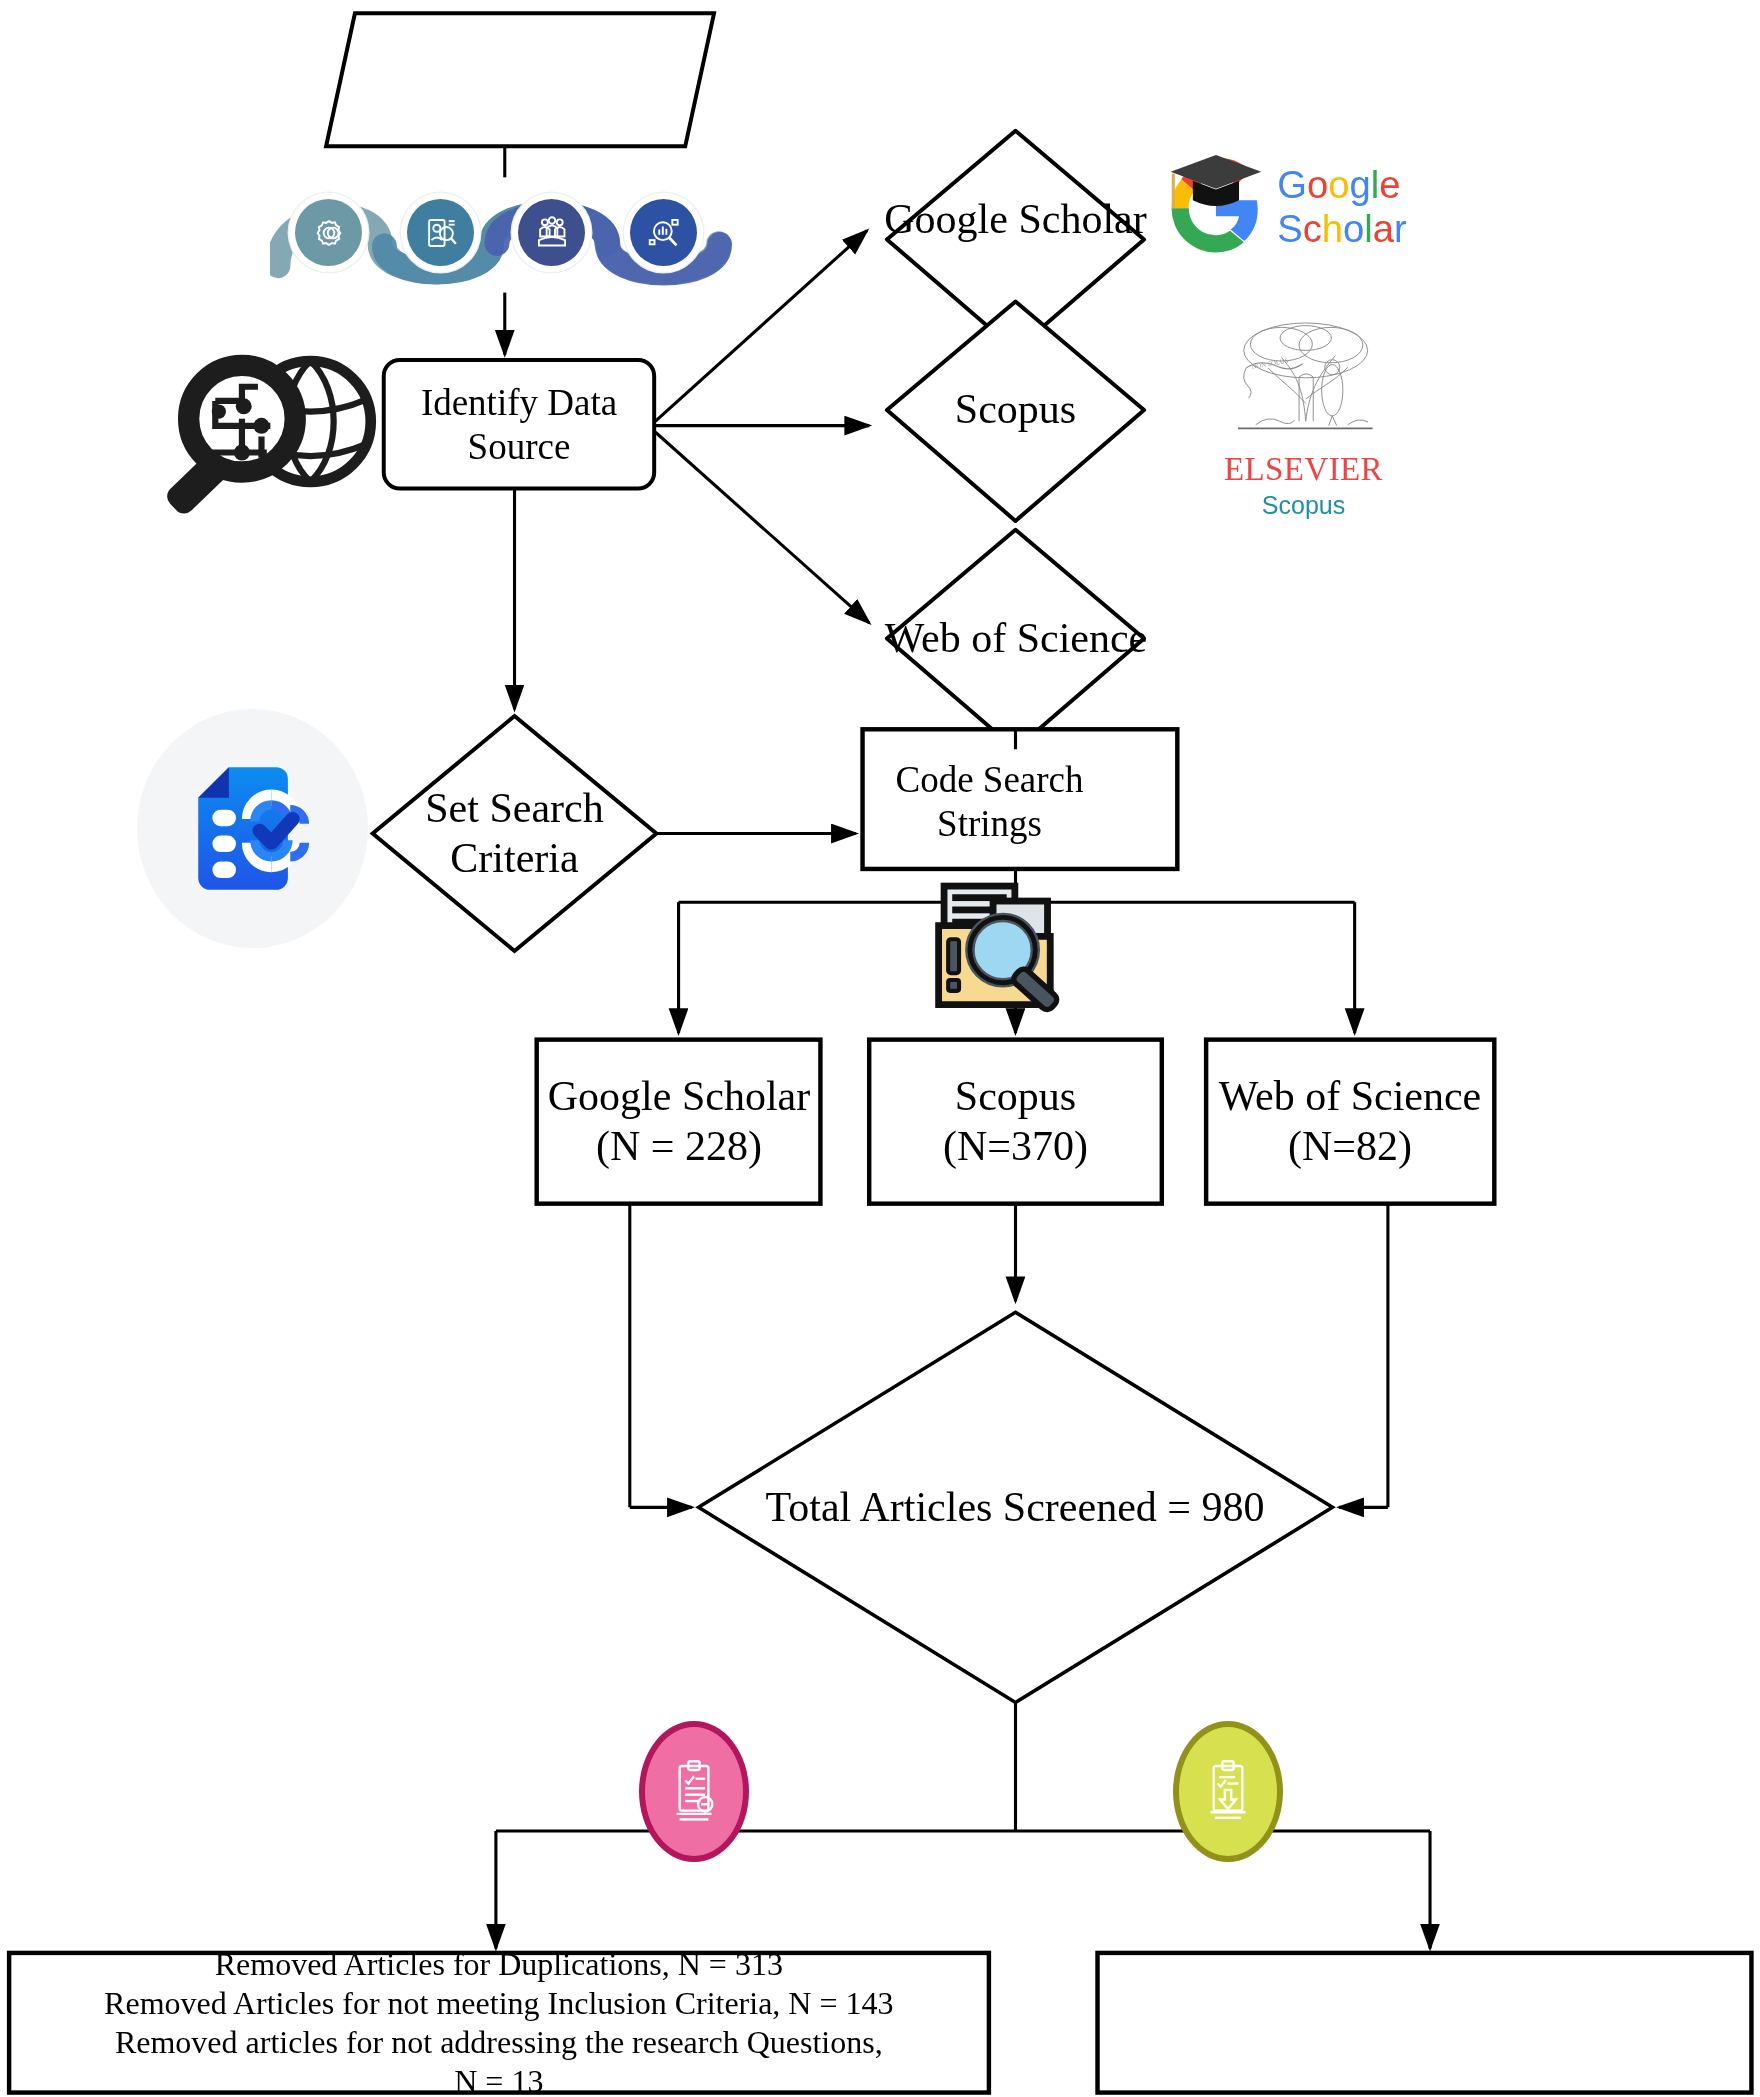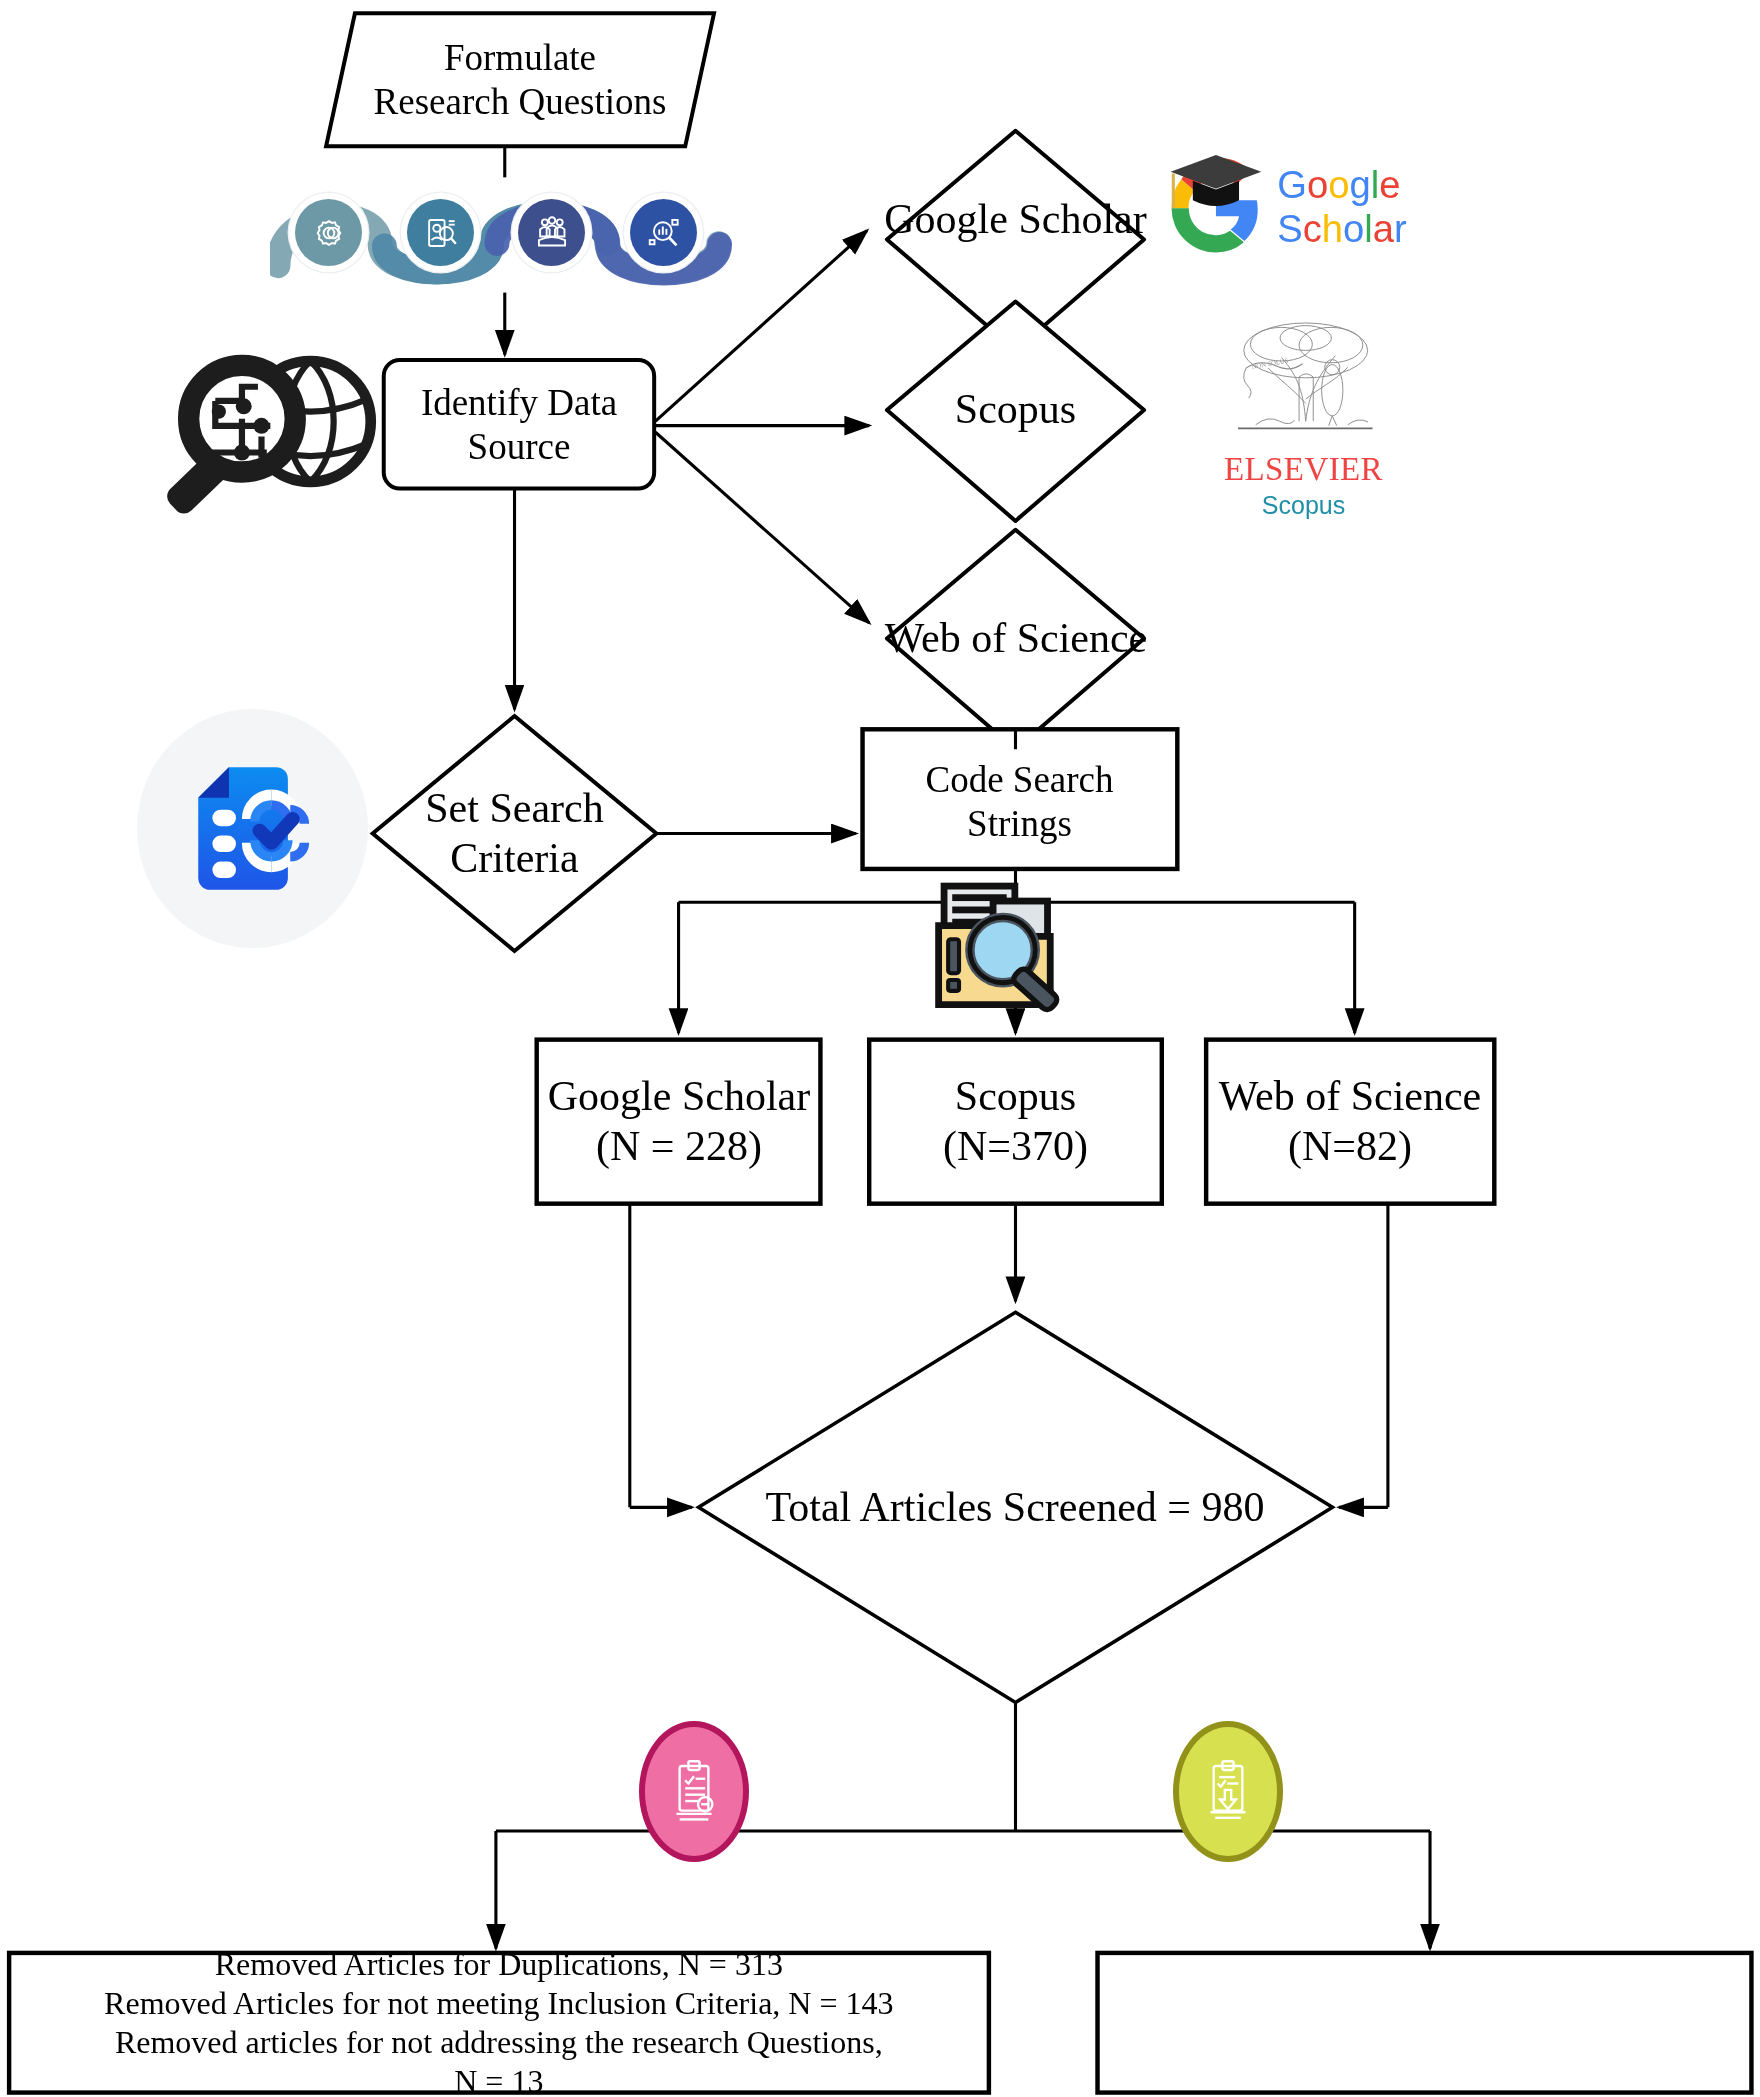--- a/index.html
+++ b/index.html
@@ -171,36 +171,34 @@
 
       <line x1="1118" y1="4130" x2="1118" y2="4395" marker-end="url(#arw)"></line>
 
       <line x1="3225" y1="4130" x2="3225" y2="4395" marker-end="url(#arw)"></line>
 
       <rect x="20" y="4405" width="2210" height="315" fill="#fff" stroke="#000" stroke-width="10"></rect>
       <rect x="2475" y="4405" width="1475" height="315" fill="#fff" stroke="#000" stroke-width="10"></rect>
     </g>
   </svg>
 
-  <div class="node-text f-84" style="left:326px; top:13.3px; width:388px; height:133px;">Formulate
-Research Questions</div>
 
   <div class="node-text f-84" style="left:384px; top:360px; width:270px; height:129px;">Identify Data
 Source</div>
 
   <div class="node-text f-80" style="left:869px; top:202px; width:293px; height:35px;">Google Scholar</div>
 
   <div class="node-text f-80" style="left:887px; top:392px; width:257px; height:35px;">Scopus</div>
 
   <div class="node-text f-80" style="left:865px; top:621px; width:302px; height:35px;">Web of Science</div>
 
   <div class="node-text f-80" style="left:399px; top:789px; width:231px; height:89px;">Set Search
 Criteria</div>
 
-  <div class="node-text f-84" style="left:862px; top:732px; width:315px; height:140px;">Code Search
+  <div class="node-text f-84" style="left:832px; top:732px; width:315px; height:140px;">Code Search
 Strings</div>
 
   <div class="node-text f-80" style="left:537px; top:1055px; width:284px; height:133px;">Google Scholar
 (N = 228)</div>
 
   <div class="node-text f-80" style="left:869px; top:1055px; width:293px; height:133px;">Scopus
 (N=370)</div>
 
   <div class="node-text f-80" style="left:1206px; top:1055px; width:288px; height:133px;">Web of Science
 (N=82)</div>

